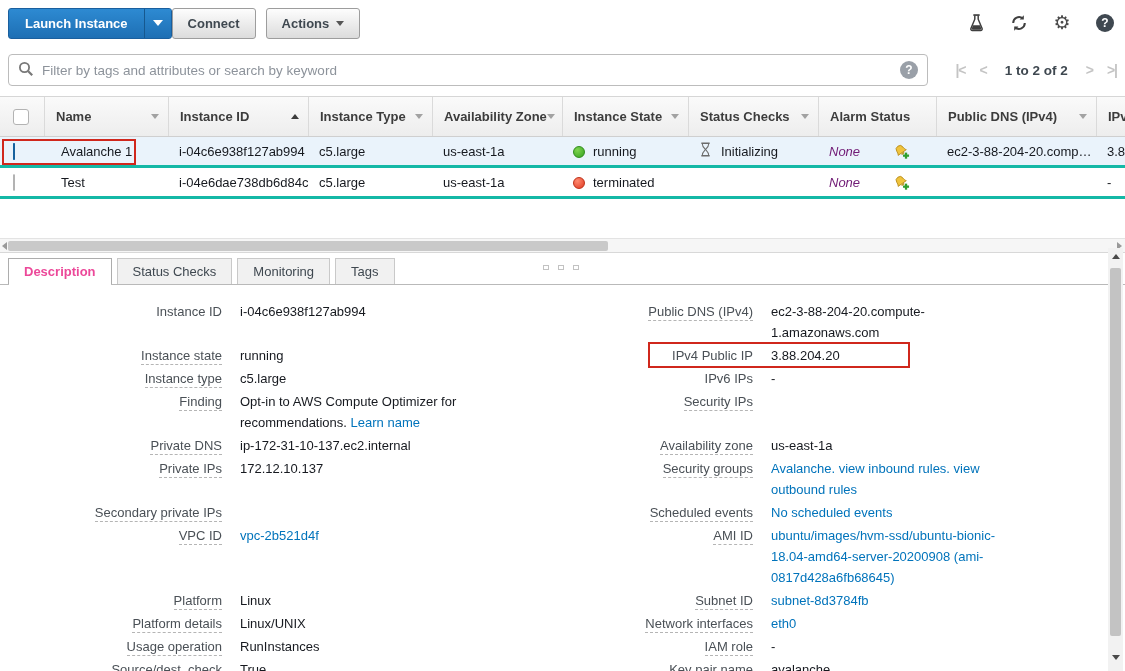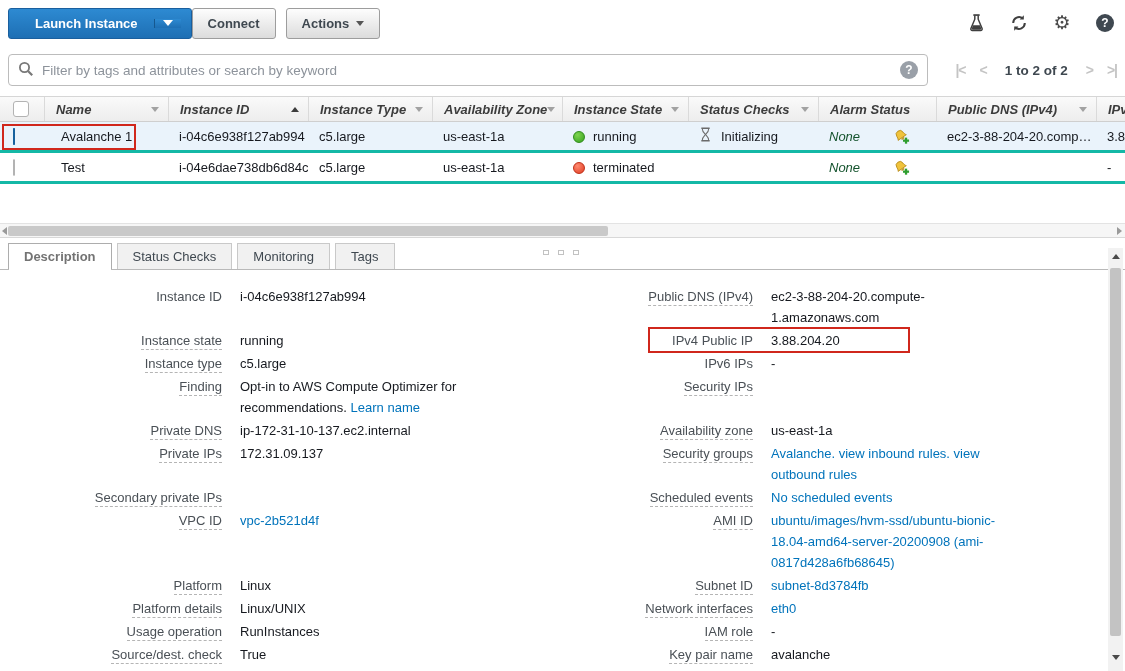--- a/index.html
+++ b/index.html
@@ -5,21 +5,21 @@
   * { box-sizing: border-box; margin:0; padding:0; }
   html,body { width:1125px; height:671px; overflow:hidden; }
   body {
     font-family:"Liberation Sans", sans-serif;
     font-size:13px; color:#16191f; background:#fff; position:relative;
   }
 
   
   .toolbar { height:46px; padding:7px 8px; display:flex; align-items:center; position:relative; }
   .btn { height:31px; display:inline-flex; align-items:center; font-weight:bold; font-size:13px; border-radius:3px; cursor:pointer; }
-  .btn-blue { color:#fff; background:linear-gradient(#2d8ad2,#1e6fb4); border:1px solid #1a5f9e; padding:10px; overflow:hidden; }
+  .btn-blue { color:#fff; background:linear-gradient(#2d8ad2,#1e6fb4); border:1px solid #1a5f9e; padding:0; overflow:hidden; }
   .btn-blue .seg-main { padding:0 16px; }
   .btn-blue .seg-caret { width:27px; height:100%; display:flex; align-items:center; justify-content:center; border-left:1px solid #16588f; background:linear-gradient(#2d8ad2,#1e6fb4); }
   .caret-w { width:0; height:0; border-left:5px solid transparent; border-right:5px solid transparent; border-top:6px solid #fff; }
   .caret-d { width:0; height:0; border-left:4px solid transparent; border-right:4px solid transparent; border-top:5px solid #555; margin-left:7px; }
   .btn-gray { color:#3f4850; background:linear-gradient(#fdfdfd,#dcdcdc); border:1px solid #9d9d9d; padding:0 15px; }
   .mL12{ } .mL10{ margin-left:10px; }
   .top-icons { position:absolute; right:10px; top:13px; display:flex; align-items:center; gap:23px; }
   .icon-btn { width:20px; height:20px; display:flex; align-items:center; justify-content:center; cursor:pointer; color:#4a4a4a; }
   .gear-glyph { font-size:19px; line-height:20px; color:#4a4a4a; }
   .help-circle { width:18px; height:18px; border-radius:50%; background:#3f4850; color:#fff; font-weight:bold; font-size:12px; display:flex; align-items:center; justify-content:center; }
@@ -30,53 +30,53 @@
   .search-box input { border:none; outline:none; flex:1; font-family:"Liberation Sans",sans-serif; font-size:13.5px; color:#3b82f6; margin-left:8px; }
   .search-box input::placeholder { color:#8d939b; }
   .help-badge { width:18px; height:18px; border-radius:50%; background:#9aa0a8; color:#fff; font-weight:bold; font-size:12px; display:flex; align-items:center; justify-content:center; cursor:pointer; }
   .pagination { position:absolute; right:8px; top:8px; height:32px; display:flex; align-items:center; gap:14px; }
   .pg-arrow { color:#c4c4c4; font-weight:bold; font-size:14px; letter-spacing:-1px; cursor:pointer; user-select:none; }
   .pg-label { color:#3f4850; font-weight:bold; font-size:13.5px; margin:0 4px; }
 
   
   .itable { margin-top:6px; }
   .grid-cols { display:grid; grid-template-columns:44px 124px 140px 124px 130px 126px 130px 118px 160px 29px; }
-  .thead { height:26px; background:linear-gradient(#fafafa,#ededed); border-top:1px solid #d6d6d6; border-bottom:1px solid #cfcfcf; align-items:center;font-style:italic; }
+  .thead { height:41px; background:linear-gradient(#fafafa,#ededed); border-top:1px solid #d6d6d6; border-bottom:1px solid #cfcfcf; align-items:center; }
   .hcell { display:flex; align-items:center; height:100%; padding-left:11px; font-weight:bold; color:#3c3c3c; border-left:1px solid #dadada; overflow:hidden; white-space:nowrap; cursor:pointer; }
   .hcell:first-child { border-left:none; }
   .sort { margin-left:auto; margin-right:9px; }
   .sort.down { width:0;height:0;border-left:4px solid transparent;border-right:4px solid transparent;border-top:5px solid #a2a2a2; }
   .sort.asc { width:0;height:0;border-left:4px solid transparent;border-right:4px solid transparent;border-bottom:5px solid #3c3c3c; }
   .trow { height:31px; align-items:center; border-bottom:3px solid #14b8a6; position:relative; cursor:pointer; }
   .trow.selected { background:#eaf3fb; }
   .tcell { padding-left:11px; overflow:hidden; white-space:nowrap; }
   .cb { width:16px; height:16px; border:1px solid #b3b3b3; border-radius:3px; background:#fff; margin-left:13px; cursor:pointer; }
   .cb.checked { background:#1f78c1; border-color:#17619d; }
   .name-cell { padding-left:17px; }
   .sel-outline { position:absolute; left:2px; top:2px; width:134px; height:26px; border:2px solid #d0271c; pointer-events:none; }
   .state-dot { display:inline-block; width:12px; height:12px; border-radius:50%; vertical-align:-2px; margin-right:8px; }
   .dot-green { background:radial-gradient(circle at 35% 30%, #7ed44f, #36a21f); border:1px solid #2f8c1b; }
   .dot-red { background:radial-gradient(circle at 35% 30%, #ff8a70, #df3a22); border:1px solid #bf3018; }
   .alarm-cell { display:flex; align-items:center; padding-left:11px; }
-  .italic { font-style:italic; color:#14532d; }
+  .italic { font-style:italic; color:#701a75; }
   .bell-wrap { margin-left:33px; cursor:pointer; display:flex; }
   .status-wrap { display:flex; align-items:center; gap:9px; }
 
   
   .hscroll { margin-top:39px; height:15px; background:#f6f6f6; border-top:1px solid #e3e3e3; border-bottom:1px solid #d8d8d8; position:relative; }
   .hthumb { position:absolute; left:8px; top:2px; width:600px; height:10px; background:#c9c9c9; border-radius:2px; cursor:pointer; }
   .harrow { position:absolute; top:3px; width:0; height:0; cursor:pointer; }
   .harrow.left { left:2px; border-top:4px solid transparent; border-bottom:4px solid transparent; border-right:5px solid #9a9a9a; }
   .harrow.right { right:3px; border-top:4px solid transparent; border-bottom:4px solid transparent; border-left:5px solid #9a9a9a; }
 
   
   .panel { position:relative; margin-top:5px; }
   .tabbar { height:27px; padding-left:8px; border-bottom:1px solid #b9b9b9; position:relative; }
   .tab { display:inline-block; height:26px; line-height:25px; padding:0 15px; background:#f1f1f1; border:1px solid #c9c9c9; border-bottom:none; margin-right:5px; color:#3f4850; position:relative; cursor:pointer; vertical-align:bottom; }
-  .tab.active { background:#fff; font-weight:bold; color:#737373; border-color:#adadad; }
+  .tab.active { background:#fff; font-weight:bold; color:#ec4899; border-color:#adadad; }
   .tab.active::after { content:""; position:absolute; left:0; right:0; bottom:-1px; height:1px; background:#fff; }
   .drag-dots { position:absolute; left:543px; top:7px; display:flex; gap:9px; cursor:row-resize; }
   .drag-dots i { width:6px; height:5px; border:1px solid #c2c2c2; background:#fff; display:block; }
 
   
   .desc { margin-top:15px; }
   .desc-row { display:grid; grid-template-columns:222px 398px 133px 1fr; line-height:21px; padding:1px 0; position:relative; }
   .dlabel { text-align:right; color:#4a5056; }
   .dlabel span { display:inline; }
   .dlabel .dotted { border-bottom:1px dashed #b5b5b5; padding-bottom:1px; }
@@ -294,21 +294,21 @@
         <div class="dvalue"><span class="vwrap"></span></div>
       </div>
       <div class="desc-row">
         <div class="dlabel"><span class="dotted">Private DNS</span></div>
         <div class="dvalue"><span class="vwrap"><span>ip-172-31-10-137.ec2.internal</span></span></div>
         <div class="dlabel"><span class="dotted">Availability zone</span></div>
         <div class="dvalue"><span class="vwrap"><span>us-east-1a</span></span></div>
       </div>
       <div class="desc-row">
         <div class="dlabel"><span class="dotted">Private IPs</span></div>
-        <div class="dvalue"><span class="vwrap"><span>172.31.09.137</span></span></div>
+        <div class="dvalue"><span class="vwrap"><span>172.12.10.137</span></span></div>
         <div class="dlabel"><span class="dotted">Security groups</span></div>
         <div class="dvalue"><span class="vwrap"><a>Avalanche. view inbound rules. view outbound rules</a></span></div>
       </div>
       <div class="desc-row">
         <div class="dlabel"><span class="dotted">Secondary private IPs</span></div>
         <div class="dvalue"><span class="vwrap"></span></div>
         <div class="dlabel"><span class="dotted">Scheduled events</span></div>
         <div class="dvalue"><span class="vwrap"><a>No scheduled events</a></span></div>
       </div>
       <div class="desc-row">

